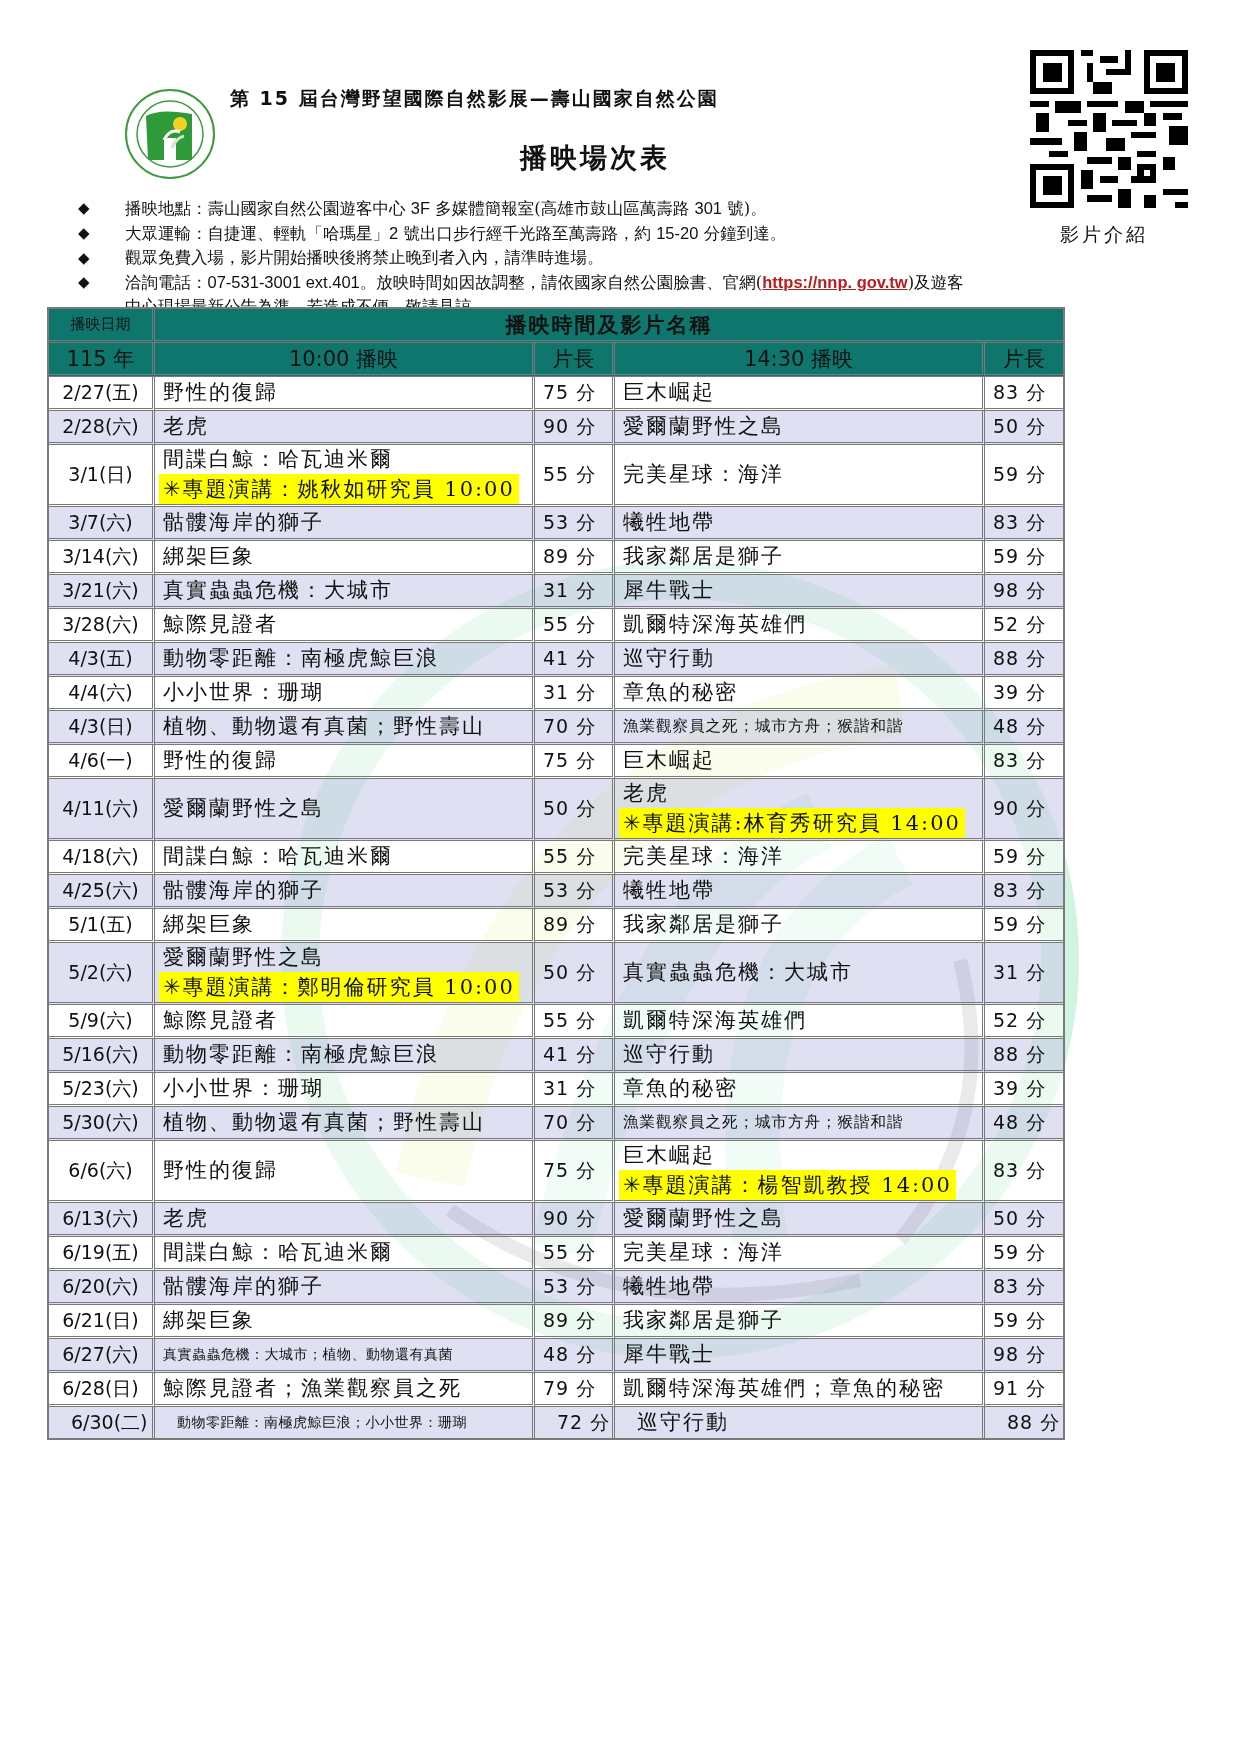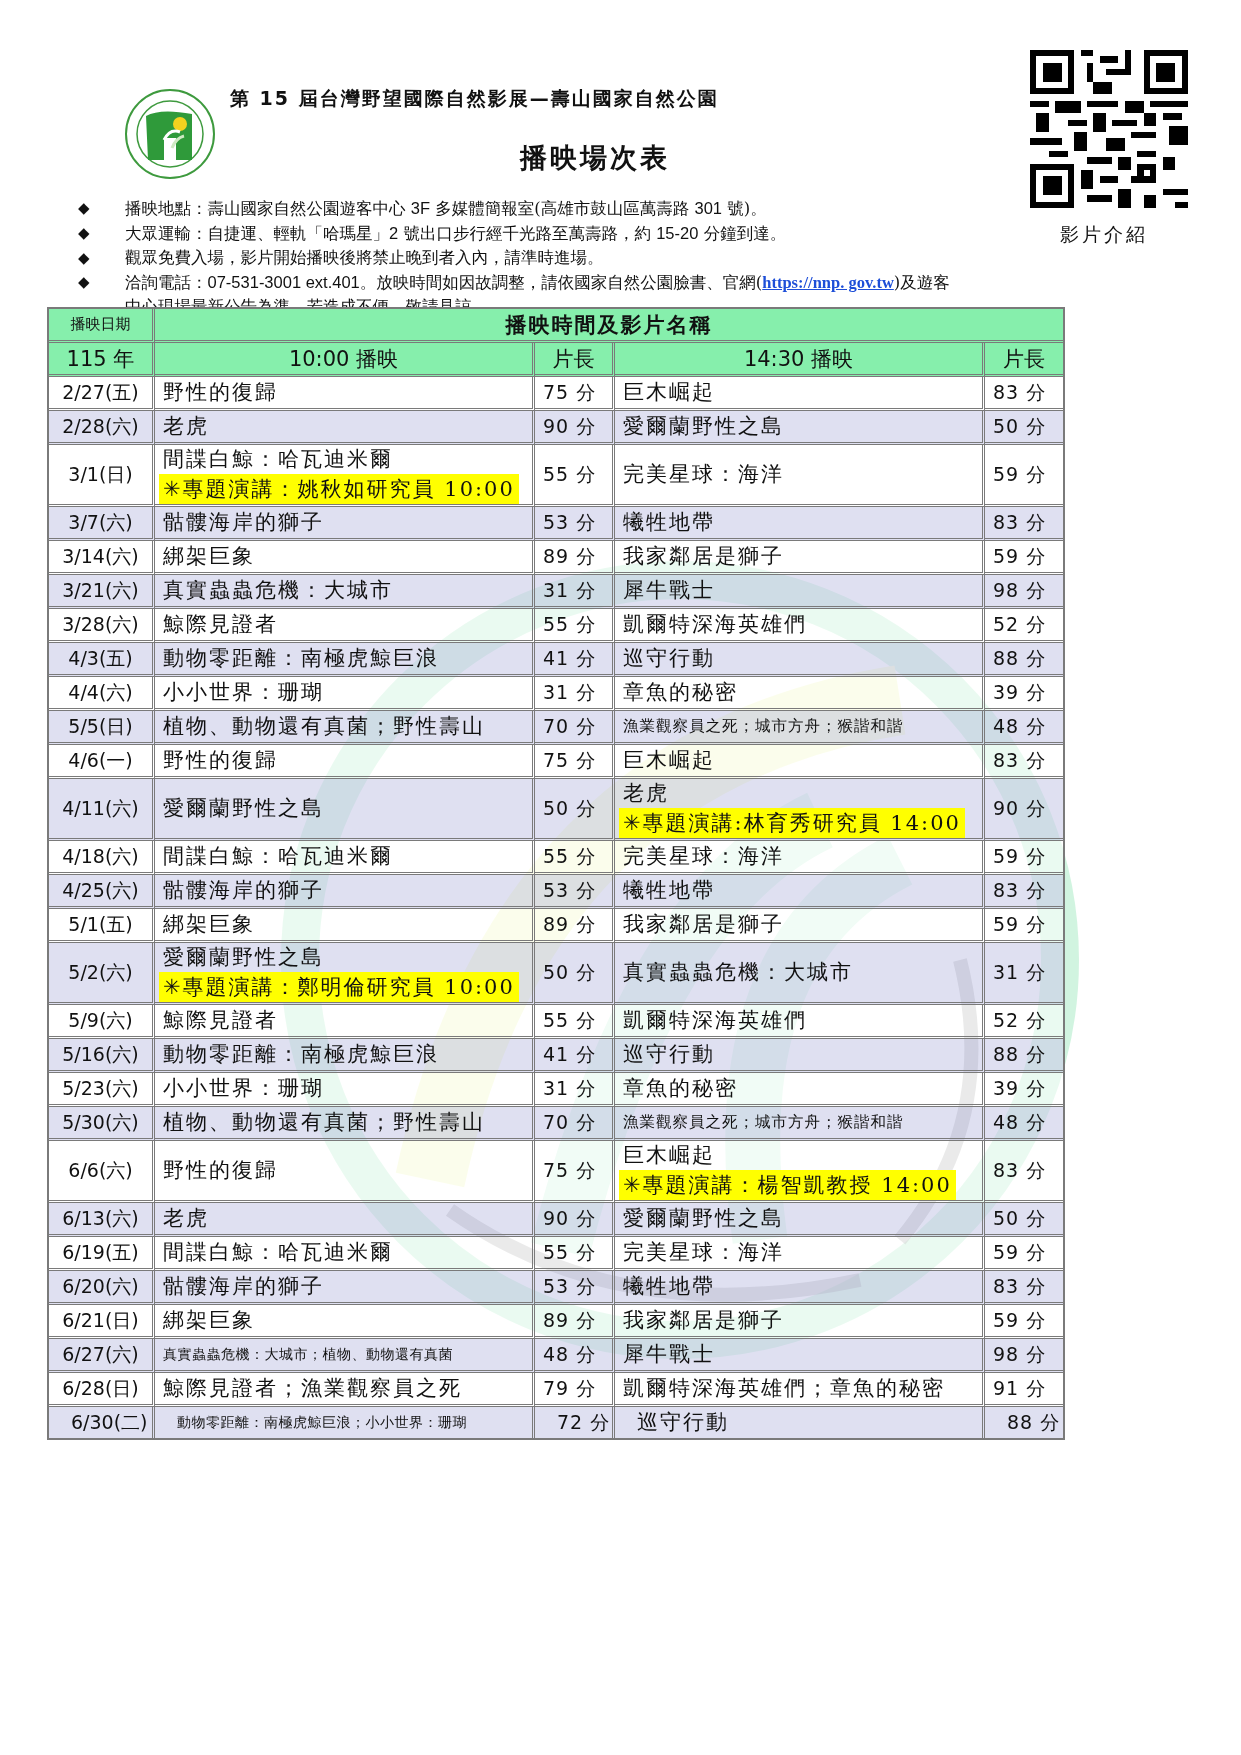--- a/index.html
+++ b/index.html
@@ -13,35 +13,35 @@
   .logo { position: absolute; left: 124px; top: 88px; width: 92px; height: 92px; }
   .title { position: absolute; left: 230px; top: 86px; width: 700px; font-size: 19px; font-weight: bold; letter-spacing: 2px; font-family: "DejaVu Sans", "Liberation Sans", sans-serif; white-space: nowrap; }
   .subtitle { position: absolute; left: 520px; top: 140px; font-size: 27px; font-weight: bold; letter-spacing: 3px; font-family: "DejaVu Sans", "Liberation Sans", sans-serif; white-space: nowrap; }
   .qr { position: absolute; left: 1030px; top: 50px; width: 158px; height: 158px; }
   .qr-caption { position: absolute; left: 1060px; top: 222px; font-size: 19px; letter-spacing: 3px; white-space: nowrap; }
 
   .notes { position: absolute; left: 70px; top: 196px; width: 1120px; font-size: 16.5px; line-height: 24px; }
   .note { position: relative; padding-left: 55px; white-space: nowrap; }
   .note .bullet { position: absolute; left: 8px; top: 0; font-size: 15px; }
   .note .bold { font-weight: normal; font-family: "Liberation Sans", sans-serif; }
-  .note a { color: #1d4ed8; text-decoration: underline; font-weight: bold; font-family: Liberation Serif, serif; margin-top: 23px; }
+  .note a { color: #b91c1c; text-decoration: underline; font-weight: bold; font-family: Liberation Sans, sans-serif; margin-top: 23px; }
   .note .cont { display: block; }
 
   table.schedule {
     position: absolute; left: 47px; top: 307px; width: 1016px;
     border-collapse: separate; border-spacing: 0;
     border: 2px solid #7a7a7a; table-layout: fixed;
   }
   table.schedule td, table.schedule th {
     border-right: 3px double #7a7a7a; border-bottom: 3px double #7a7a7a;
     padding: 0 8px; font-weight: normal; overflow: hidden; white-space: nowrap;
   }
   table.schedule tr td:last-child, table.schedule tr th:last-child { border-right: none; }
   table.schedule tr:last-child td { border-bottom: none; padding-left: 22px; }
-  .hdr th { background: #86efac; margin-top: 48px; }
+  .hdr th { background: #0f766e; margin-top: 48px; }
   .hdr1 th { height: 31px; }
   .hdr1 .date-hdr { font-size: 15px; text-align: center; }
   .hdr1 .main-hdr { font-size: 21px; font-weight: bold; text-align: center; letter-spacing: 2px; font-family: "DejaVu Sans", sans-serif; }
   .hdr2 th { height: 31px; font-size: 21px; font-weight: bold; text-align: center; font-family: "DejaVu Sans", sans-serif; }
   .row td { height: 31px; font-size: 21px; letter-spacing: 2px; }
   .row.tall td { height: 58px; }
   .row.odd td { background: rgba(255,255,255,0.55); }
   .row.even td { background: rgba(204,205,232,0.62); }
   .date { text-align: center; font-family: "DejaVu Sans", sans-serif; font-size: 19px !important; letter-spacing: 0 !important; }
   .len { text-align: left; font-family: "DejaVu Sans", sans-serif; font-size: 19px !important; letter-spacing: 1px !important; }
@@ -269,21 +269,21 @@
           <td class="title-cell ">
             <span class="line">小小世界：珊瑚</span>
           </td>
           <td class="len">31 分</td>
           <td class="title-cell ">
             <span class="line">章魚的秘密</span>
           </td>
           <td class="len">39 分</td>
         </tr>
         <tr class="row even">
-          <td class="date">5/5(日)</td>
+          <td class="date">4/3(日)</td>
           <td class="title-cell ">
             <span class="line">植物、動物還有真菌；野性壽山</span>
           </td>
           <td class="len">70 分</td>
           <td class="title-cell small">
             <span class="line">漁業觀察員之死；城市方舟；猴諧和諧</span>
           </td>
           <td class="len">48 分</td>
         </tr>
         <tr class="row odd">

